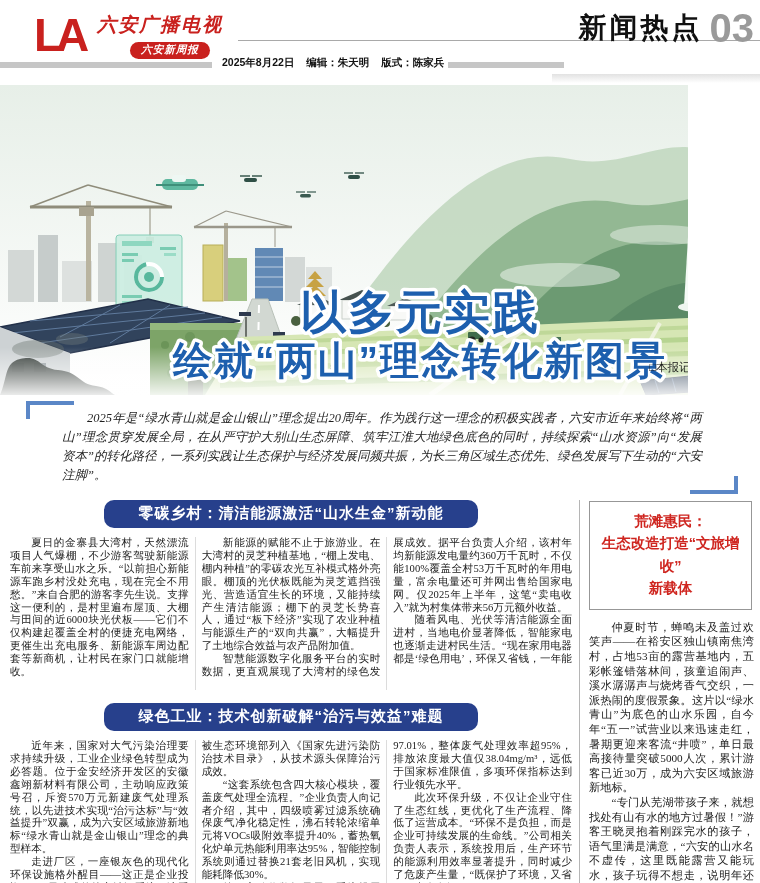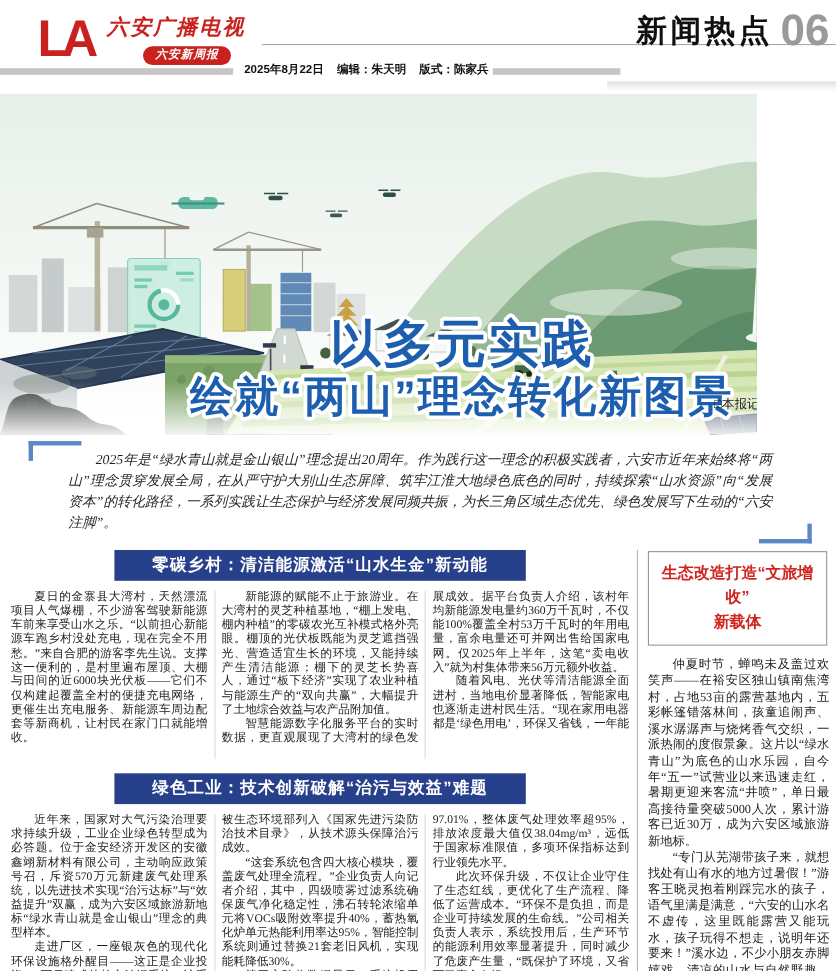--- a/index.html
+++ b/index.html
@@ -46,21 +46,21 @@
   .intro p { font-family:"Liberation Serif","DejaVu Serif",serif; font-style:italic;
     font-size:12.5px; line-height:19px; color:#1f1f1f; text-indent:2em; text-align:justify; }
   .bracket { position:absolute; width:48px; height:18px; }
   .bracket.tl { left:10px; top:0; border-left:4px solid #5b87c7; border-top:4px solid #5b87c7; }
   .bracket.br { right:6px; bottom:0; border-right:4px solid #5b87c7; border-bottom:4px solid #5b87c7; }
 
   
   .content { display:flex; padding:6px 6px 0 10px; height:418px; }
   .main-col { width:562px; }
   .sec-bar { width:374px; margin:0 auto 9px; background:#27408c; color:#fff;
-    font-weight:bold; font-size:15px; text-align:center; padding:4px 0 5px; letter-spacing:1px; }
+    font-weight:bold; font-size:15px; text-align:center; padding:4px 0 5px; letter-spacing:1px;border-radius:10px; }
   .sec2 { margin-top:13px; }
   .cols3 { column-count:3; column-gap:13px; column-fill:auto; column-rule:1px solid #dcdcdc;
     overflow:hidden; }
   .sec1-body { height:153px; }
   .sec2-body { height:188px; }
   .cols3 p, .side-body p { font-family:"Liberation Serif","DejaVu Serif",serif;
     font-size:10.6px; line-height:12.9px; color:#1c1c1c; text-indent:2em; text-align:justify; }
   .sidebar { flex:1; border-left:1px solid #b5b5b5; margin-left:7px; padding-left:9px; }
   .side-head { border:1px solid #979797; margin:1px 2px 10px 0; padding:8px 3px 9px;
     text-align:center; color:#cf2620; font-weight:bold; font-size:14.5px; line-height:1.55; }
@@ -83,21 +83,21 @@
     <div class="rule-line"></div>
     <div class="bar bar-left"></div>
     <div class="meta-text">
       <span>2025年8月22日</span>
       <span>编辑：朱天明</span>
       <span>版式：陈家兵</span>
     </div>
     <div class="bar bar-mid"></div>
     <div class="page-label">
       <span class="section-label">新闻热点</span>
-      <span class="page-number">06</span>
+      <span class="page-number">03</span>
     </div>
     <div class="header-shadow"></div>
   </header>
 
   <div class="hero">
     <svg width="760" height="310" viewBox="0 0 760 310">
       <defs>
         <linearGradient id="sky" x1="0" y1="0" x2="0" y2="1">
           <stop offset="0" stop-color="#e7efe8"></stop>
             <stop offset="1" stop-color="#ffffff"></stop>
@@ -323,20 +323,21 @@
           <p>“这套系统包含四大核心模块，覆盖废气处理全流程。”企业负责人向记者介绍，其中，四级喷雾过滤系统确保废气净化稳定性，沸石转轮浓缩单元将VOCs吸附效率提升40%，蓄热氧化炉单元热能利用率达95%，智能控制系统则通过替换21套老旧风机，实现能耗降低30%。</p>
           <p>第三方验收数据显示，系统投用后成效显著：NMHC平均处理效率93.63%、甲苯92.19%、二甲苯97.01%，整体废气处理效率超95%，排放浓度最大值仅38.04mg/m³，远低于国家标准限值，多项环保指标达到行业领先水平。</p>
           <p>此次环保升级，不仅让企业守住了生态红线，更优化了生产流程、降低了运营成本。“环保不是负担，而是企业可持续发展的生命线。”公司相关负责人表示，系统投用后，生产环节的能源利用效率显著提升，同时减少了危废产生量，“既保护了环境，又省下了真金白银”。</p>
           <p>“安徽鑫翊的实践，打破了‘治污必增成本’的误区，证明环保与效益可以同频共振。”金安经济开发区党工委委员、管委会副主任关世凡评价道，该项目的成功实施，为同行业提供了可复制、可推广的环保升级方案。</p>
         </div>
       </section>
     </main>
 
     <aside class="sidebar">
       <div class="side-head">
+        <div>荒滩惠民：</div>
         <div>生态改造打造“文旅增收”</div>
         <div>新载体</div>
       </div>
       <div class="side-body">
         <p>仲夏时节，蝉鸣未及盖过欢笑声——在裕安区独山镇南焦湾村，占地53亩的露营基地内，五彩帐篷错落林间，孩童追闹声、溪水潺潺声与烧烤香气交织，一派热闹的度假景象。这片以“绿水青山”为底色的山水乐园，自今年“五一”试营业以来迅速走红，暑期更迎来客流“井喷”，单日最高接待量突破5000人次，累计游客已近30万，成为六安区域旅游新地标。</p>
         <p>“专门从芜湖带孩子来，就想找处有山有水的地方过暑假！”游客王晓灵抱着刚踩完水的孩子，语气里满是满意，“六安的山水名不虚传，这里既能露营又能玩水，孩子玩得不想走，说明年还要来！”溪水边，不少小朋友赤脚嬉戏，清凉的山水与自然野趣，成了游客选择南焦湾的核心理由。</p>
 
       </div>
     </aside>
   </div>

